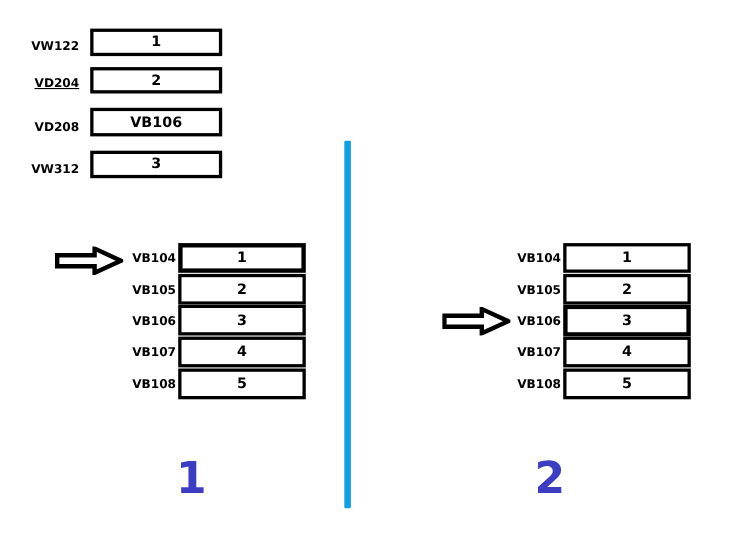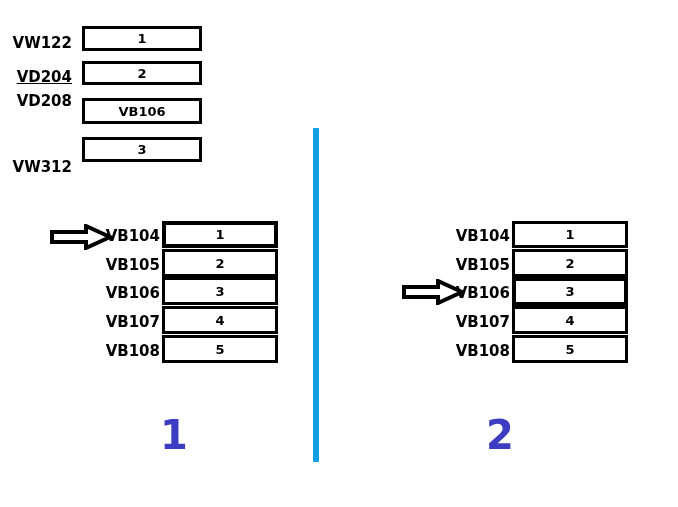--- a/index.html
+++ b/index.html
@@ -18,21 +18,21 @@
     overflow: hidden;
   }
 
   
   .abs { position: absolute; }
 
   .row-label {
     position: absolute;
     font-family: "DejaVu Sans", sans-serif;
     font-weight: bold;
-    font-size: 15px;
+    font-size: 11px;
     color: #000000;
     text-align: right;
     white-space: nowrap;
     line-height: 1;
     letter-spacing: 0px;
   }
 
   .cell {
     position: absolute;
     box-sizing: border-box;
@@ -85,26 +85,26 @@
     <div class="row-label" style="left:8px; top:36px; width:64px;">VW122</div>
     <div class="cell" style="left:82px; top:26px; width:120px; height:25px;">
       <span class="cell-text">1</span>
     </div>
 
     <div class="row-label" style="left:8px; top:70px; width:64px;text-decoration:underline;">VD204</div>
     <div class="cell" style="left:82px; top:61px; width:120px; height:24px;">
       <span class="cell-text">2</span>
     </div>
 
-    <div class="row-label" style="left:8px; top:94px; width:64px;">VD208</div>
+    <div class="row-label" style="left:8px; top:110px; width:64px;">VD208</div>
     <div class="cell" style="left:82px; top:98px; width:120px; height:26px;">
       <span class="cell-text">VB106</span>
     </div>
 
-    <div class="row-label" style="left:8px; top:160px; width:64px;">VW312</div>
+    <div class="row-label" style="left:8px; top:148px; width:64px;">VW312</div>
     <div class="cell" style="left:82px; top:137px; width:120px; height:25px;">
       <span class="cell-text">3</span>
     </div>
   </div>
 
   <div class="divider" style="left:313px; top:128px; width:6px; height:334px;"></div>
 
   <div class="abs">
 
     <div class="arrow" style="left:50px; top:224px;">

